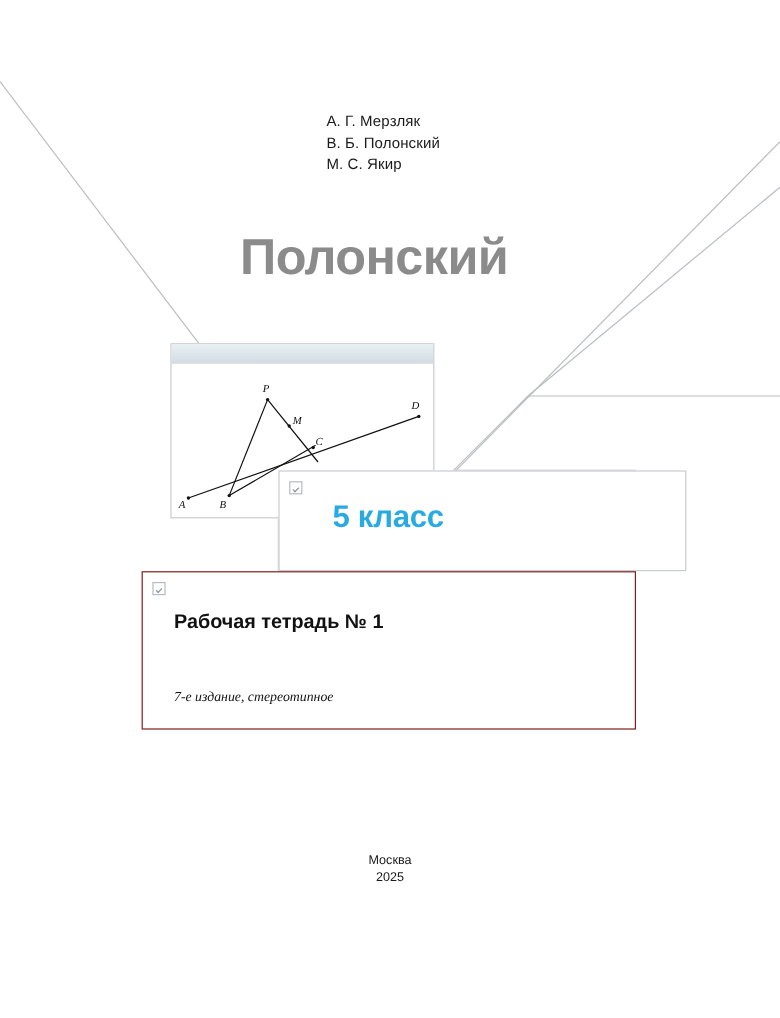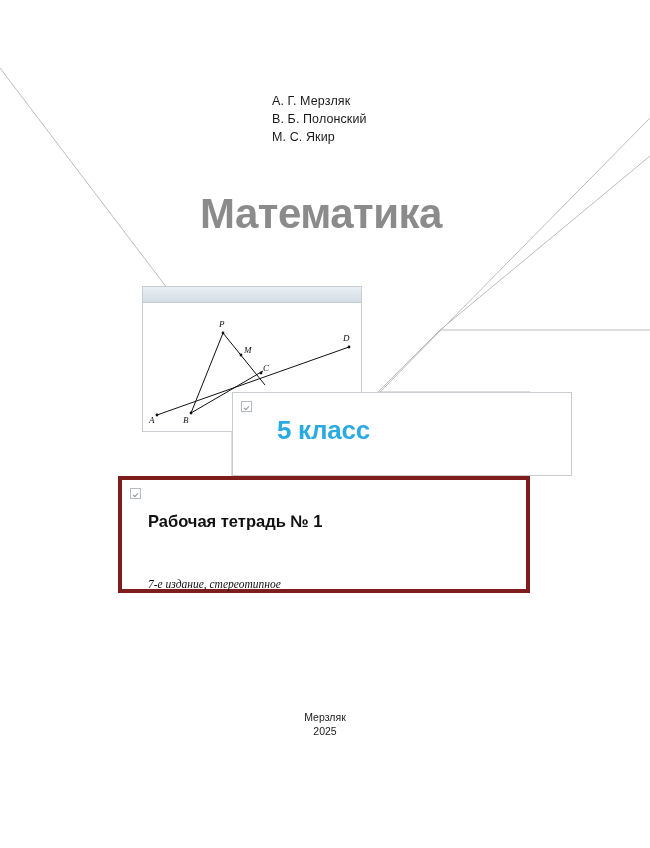--- a/index.html
+++ b/index.html
@@ -99,23 +99,23 @@
     color: #29abe2;
     letter-spacing: -0.3px;
   }
 
   
   #wb-card {
     position: absolute;
     left: 118px;
     top: 476px;
     width: 412px;
-    height: 117px;
-    background: #ffffff;
-    border: 4px solid #7f1d1d;
+    height: 132px;
+    background: #ffffff;
+    border: 1px solid #7f1d1d;
     box-sizing: border-box;
   }
   #wb-title {
     position: absolute;
     left: 26px;
     top: 32px;
     font-size: 16.5px;
     font-weight: bold;
     color: #111111;
   }
@@ -188,21 +188,21 @@
       <line x1="358" y1="476" x2="530" y2="476"></line>
     </g>
   </svg>
 
   <div id="authors">
     <div>А. Г. Мерзляк</div>
     <div>В. Б. Полонский</div>
     <div>М. С. Якир</div>
   </div>
 
-  <div id="main-title">Математика</div>
+  <div id="main-title">Полонский</div>
 
   <div id="geo-card">
     <div id="geo-card-bar"></div>
     <svg id="geo-svg" width="218" height="128" viewBox="0 0 218 128" xmlns="http://www.w3.org/2000/svg">
       <g stroke="#111111" stroke-width="1" fill="none">
 
         <line x1="14" y1="112" x2="206" y2="44"></line>
 
         <line x1="48" y1="110" x2="80" y2="30"></line>
 
@@ -232,17 +232,17 @@
     <div id="class-label">5 класс</div>
   </div>
 
   <div id="wb-card">
     <div class="corner-mark" style="left:8px; top:8px;"></div>
     <div id="wb-title">Рабочая тетрадь № 1</div>
     <div id="wb-edition">7-е издание, стереотипное</div>
   </div>
 
   <div id="imprint">
-    <div>Мерзляк</div>
+    <div>Москва</div>
     <div>2025</div>
   </div>
 
 </div>
 
 </body></html>

